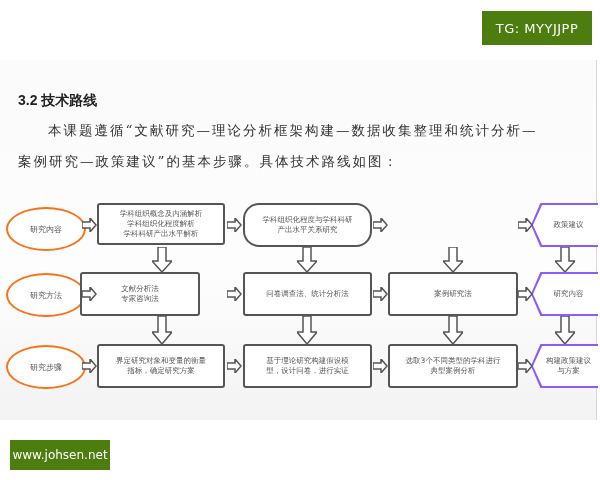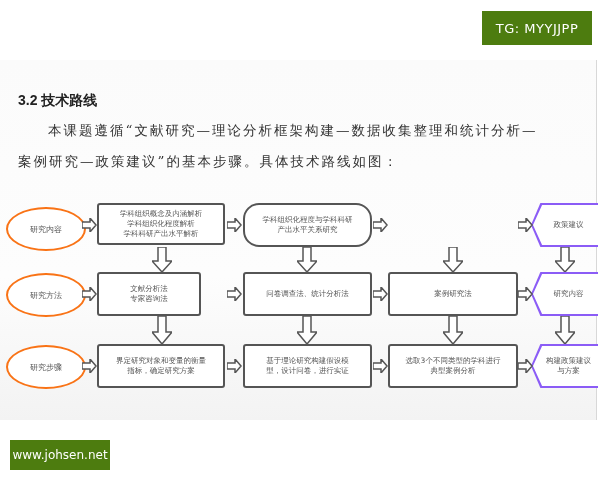--- a/index.html
+++ b/index.html
@@ -74,21 +74,21 @@
   <div class="box" style="left:97px;top:13px;width:128px;height:42px;">学科组织概念及内涵解析
 学科组织化程度解析
 学科科研产出水平解析</div>
   <div class="box" style="left:243px;top:13px;width:129px;height:44px;border-radius:16px;">学科组织化程度与学科科研
 产出水平关系研究</div>
   <div class="hex" style="left:531px;top:13px;width:67px;height:44px;">
     <div class="hex-inner">政策建议</div>
   </div>
 
   <div class="ellipse" style="left:6px;top:83px;width:76px;height:40px;">研究方法</div>
-  <div class="box" style="left:97px;top:82px;width:104px;height:44px;">文献分析法
+  <div class="box" style="left:80px;top:82px;width:120px;height:44px;">文献分析法
 专家咨询法</div>
   <div class="box" style="left:243px;top:82px;width:129px;height:44px;">问卷调查法、统计分析法</div>
   <div class="box" style="left:388px;top:82px;width:130px;height:44px;">案例研究法</div>
   <div class="hex" style="left:531px;top:82px;width:67px;height:44px;">
     <div class="hex-inner">研究内容</div>
   </div>
 
   <div class="ellipse" style="left:6px;top:155px;width:76px;height:40px;">研究步骤</div>
   <div class="box" style="left:243px;top:154px;width:129px;height:44px;">基于理论研究构建假设模
 型，设计问卷，进行实证</div>

